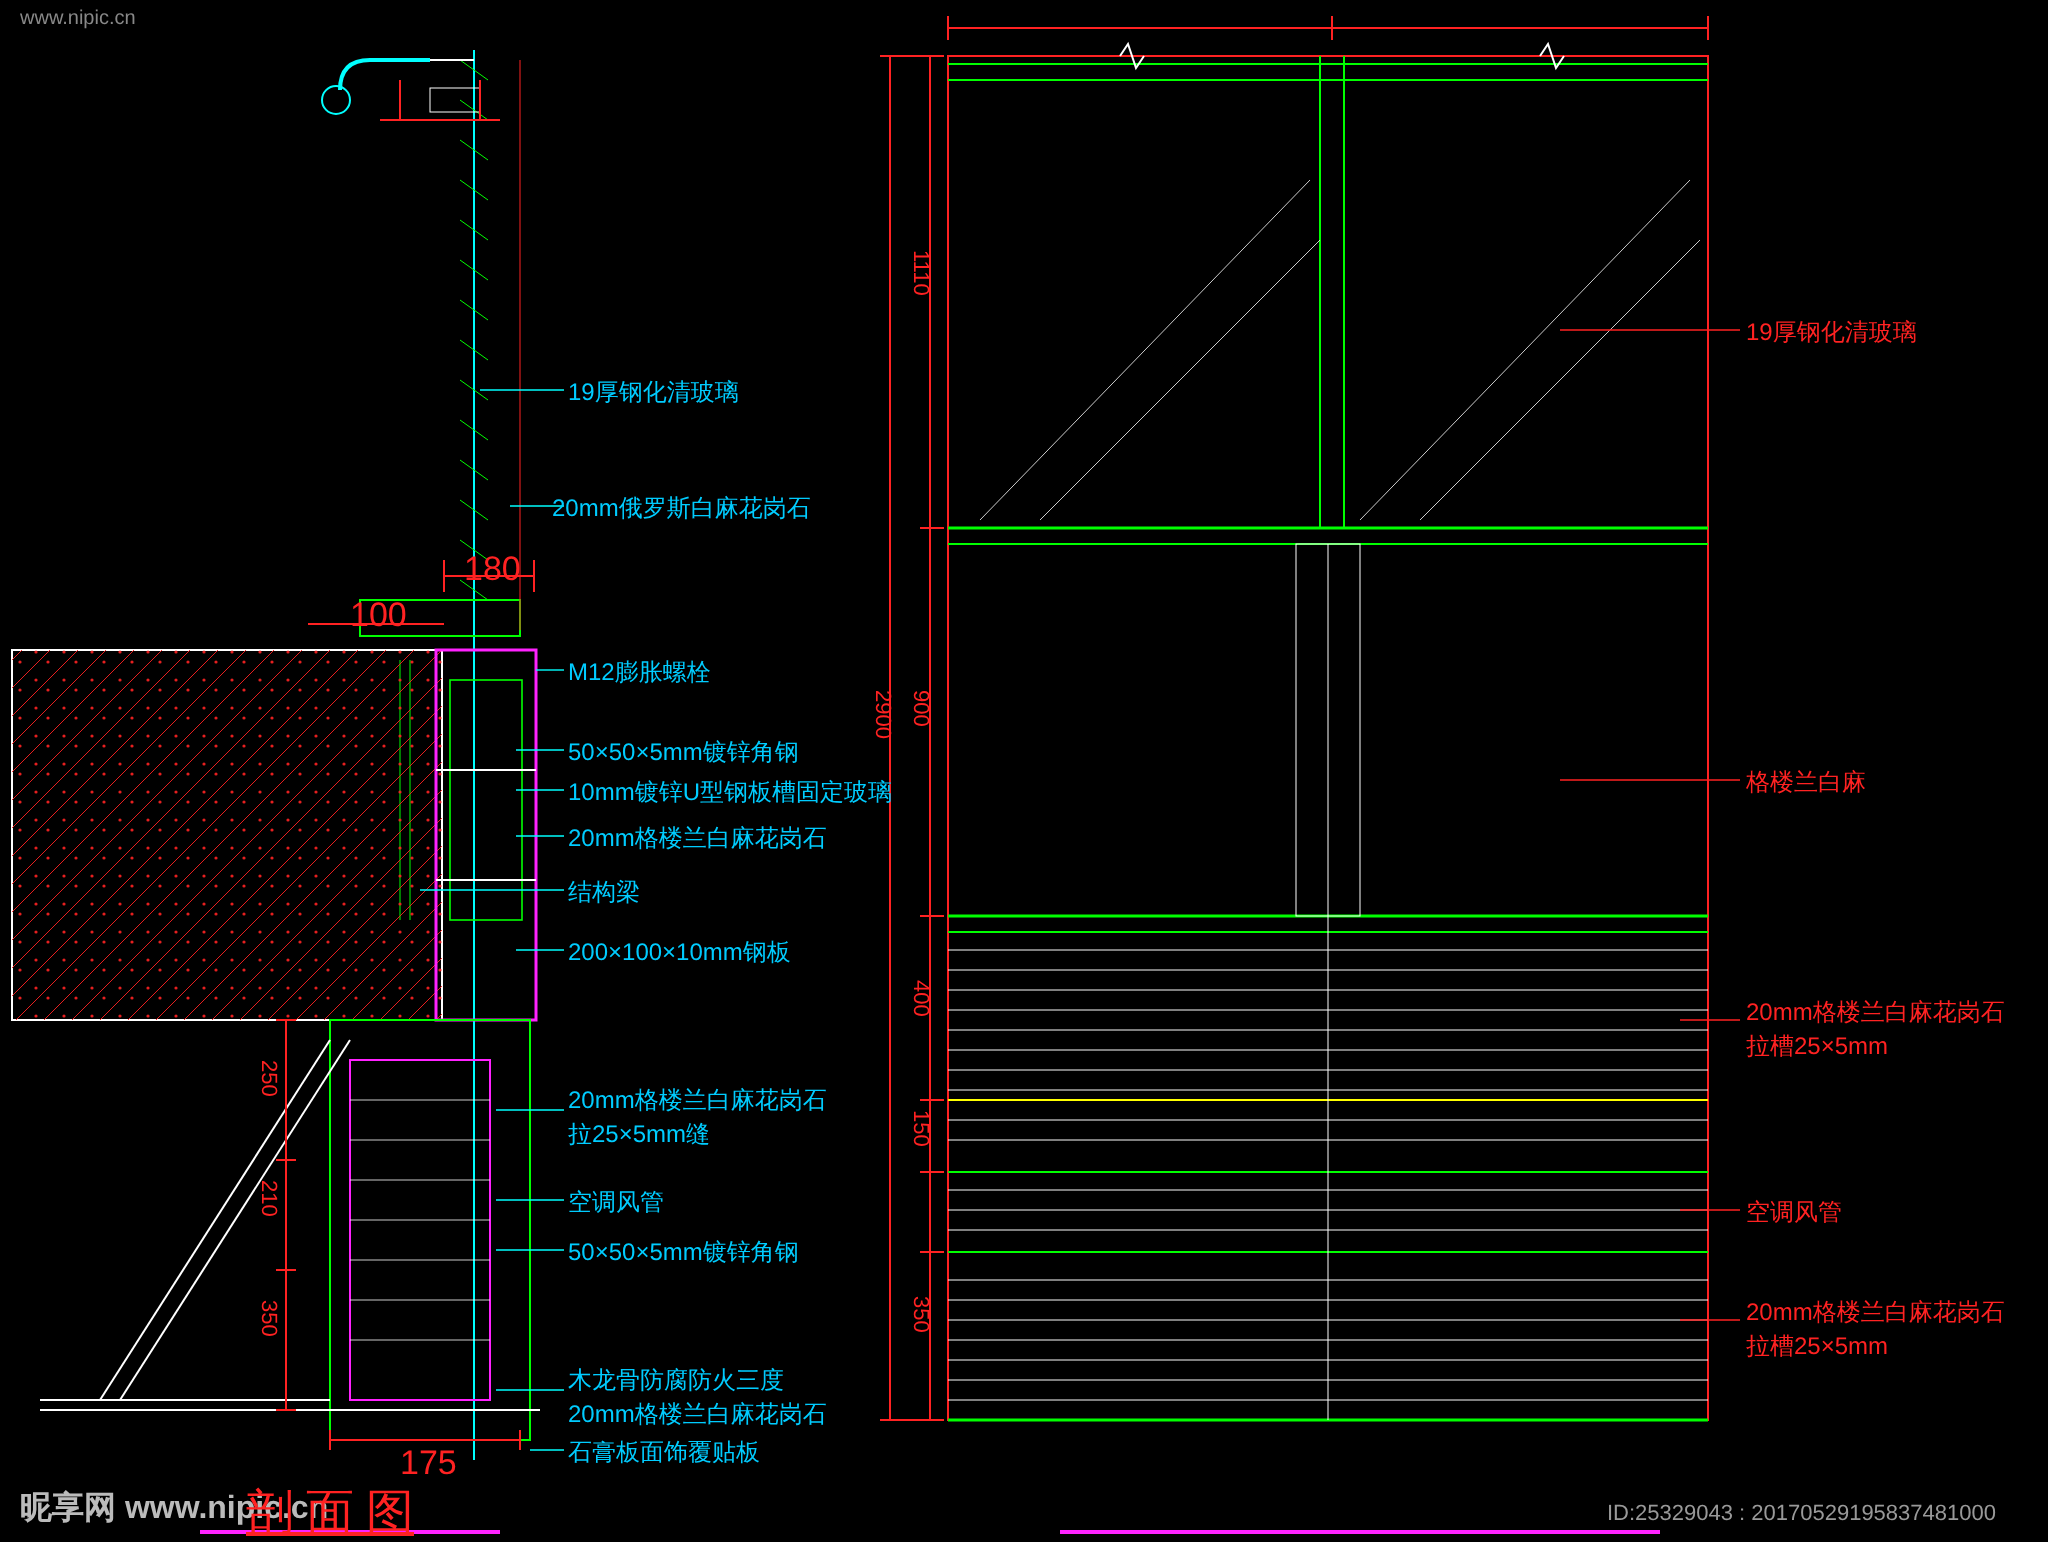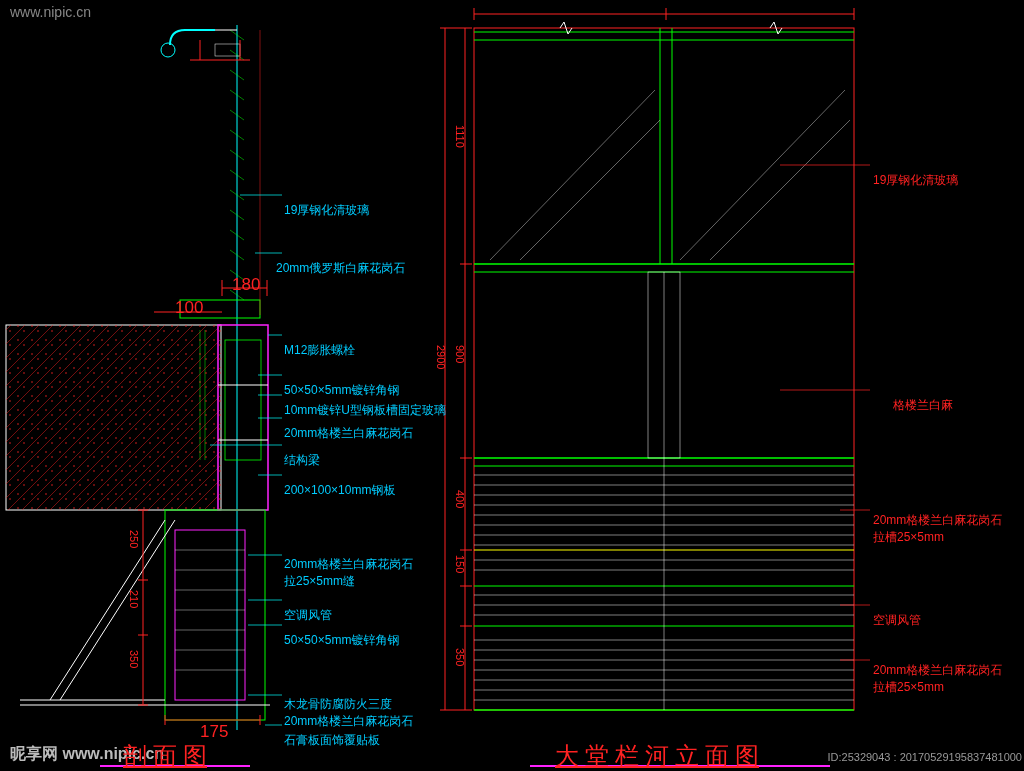--- a/index.html
+++ b/index.html
@@ -15,49 +15,48 @@
 .canvas {
   position: relative;
   width: 1024px;
   height: 771px;
 }
 .label {
   position: absolute;
   font-size: 12px;
   color: #0cf;
   white-space: nowrap;
-  margin-top: 14px;
 }
 .red-text { color: #ff2222; }
 .title {
   position: absolute;
   font-size: 24px;
   color: #ff2222;
   font-family: "KaiTi", "SimSun", serif;
   text-decoration: underline;
 }
 .watermark-top {
   position: absolute;
   top: 4px;
   left: 10px;
-  font-size: 14px;
+  font-size: 10px;
   color: #888;
 }
 .watermark-bottom {
   position: absolute;
   bottom: 6px;
   left: 10px;
   font-size: 16px;
   color: #bbb;
   font-weight: bold;
 }
 .watermark-right {
   position: absolute;
   bottom: 8px;
-  right: 2px;
+  right: 26px;
   font-size: 11px;
   color: #999;
   padding-left: 43px;
 }
 .vdim {
   position: absolute;
   font-size: 11px;
   color: #ff2222;
   writing-mode: vertical-rl;
   text-orientation: mixed;
@@ -290,29 +289,28 @@
 <div class="hdim" style="left:232px;top:275px">180</div>
 <div class="hdim" style="left:175px;top:298px">100</div>
 <div class="hdim" style="left:200px;top:722px">175</div>
 <div class="vdim" style="left:128px;top:530px">250</div>
 <div class="vdim" style="left:128px;top:590px">210</div>
 <div class="vdim" style="left:128px;top:650px">350</div>
 
 <div class="title" style="left:123px;top:740px">剖 面 图</div>
 
 <div class="label red-text" style="left:873px;top:158px">19厚钢化清玻璃</div>
-<div class="label red-text" style="left:893px;top:383px">格楼兰白麻</div>
+<div class="label red-text" style="left:873px;top:383px">格楼兰白麻</div>
 <div class="label red-text" style="left:873px;top:498px;white-space:pre">20mm格楼兰白麻花岗石
 拉槽25×5mm</div>
 <div class="label red-text" style="left:873px;top:598px">空调风管</div>
 <div class="label red-text" style="left:873px;top:648px;white-space:pre">20mm格楼兰白麻花岗石
 拉槽25×5mm</div>
 
 <div class="vdim" style="left:435px;top:345px">2900</div>
 <div class="vdim" style="left:454px;top:125px">1110</div>
 <div class="vdim" style="left:454px;top:345px">900</div>
 <div class="vdim" style="left:454px;top:490px">400</div>
 <div class="vdim" style="left:454px;top:555px">150</div>
 <div class="vdim" style="left:454px;top:648px">350</div>
 
-<div class="title" style="left:555px;top:740px">大 堂 栏 河 立 面 图</div>
 
 </div>
 
 </body></html>

